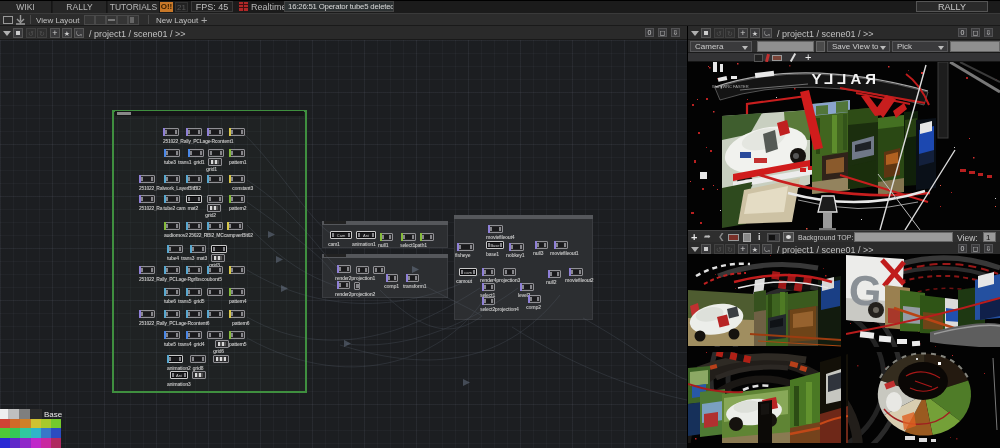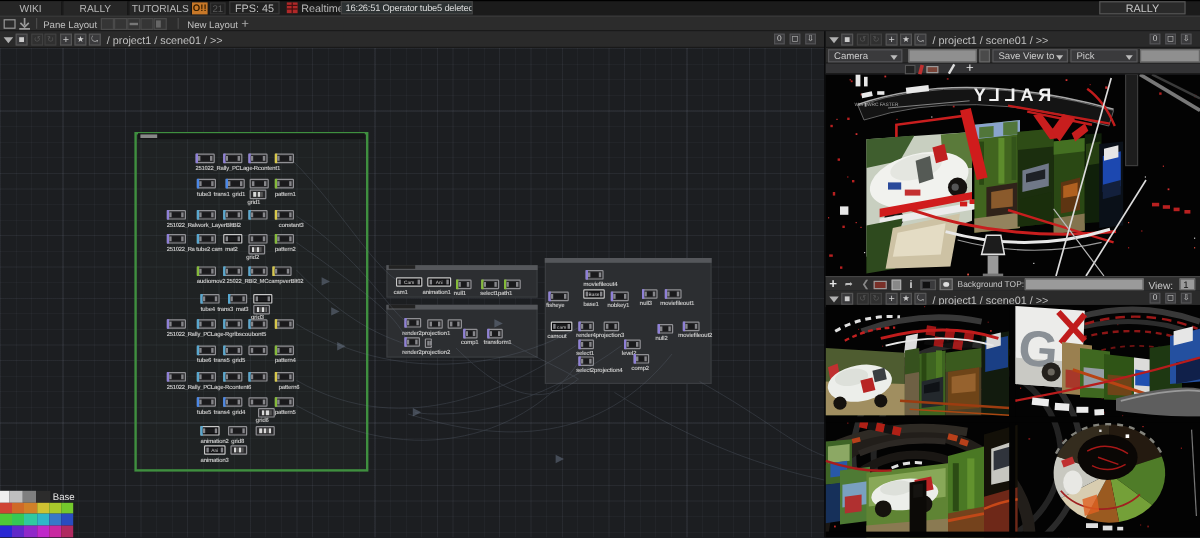--- a/index.html
+++ b/index.html
@@ -27,21 +27,21 @@
     </div>
 <div class="tx" style="left:251px;top:2px;color:#b8b8b8;">Realtime</div>
 <div class="abs" style="left:284px;top:1px;width:110px;height:11px;background:#2d3233;border:1px solid #444;color:#d8d8d8;font-size:7.8px;line-height:10px;padding-left:3px;white-space:nowrap;letter-spacing:-0.2px;overflow:hidden;">16:26:51 Operator tube5 deleted.</div>
 <div class="abs" style="left:916px;top:1px;width:72px;height:11px;background:#2a2a2a;border:1px solid #555;color:#c8c8c8;font-size:9px;line-height:10px;text-align:center;">RALLY</div>
 <div class="bar" style="top:13px;height:13px;background:#2c2c2c;border-top:1px solid #3a3a3a;border-bottom:1px solid #1a1a1a;"></div>
 <div class="abs" style="left:3px;top:16px;width:10px;height:8px;border:1px solid #999;"></div>
 <svg class="abs" style="left:15px;top:15px;" width="11" height="10" viewBox="0 0 11 10">
       <path d="M5.5,0 V6 M2,4 L5.5,7.5 L9,4 M1,9 H10" stroke="#9a9a9a" stroke-width="1.4" fill="none"></path>
     </svg>
 <div class="abs" style="left:30px;top:15px;width:1px;height:9px;background:#4a4a4a;"></div>
-<div class="tx" style="left:36px;top:16px;font-size:8px;">Pane Layout</div>
+<div class="tx" style="left:36px;top:16px;font-size:8px;">View Layout</div>
 <div class="abs" style="left:84px;top:15px;width:11px;height:10px;background:#353535;border:1px solid #4a4a4a;"></div>
 <div class="abs" style="left:95px;top:15px;width:11px;height:10px;background:#353535;border:1px solid #4a4a4a;"></div>
 <div class="abs" style="left:106px;top:15px;width:11px;height:10px;background:#353535;border:1px solid #4a4a4a;"></div>
 <div class="abs" style="left:117px;top:15px;width:11px;height:10px;background:#353535;border:1px solid #4a4a4a;"></div>
 <div class="abs" style="left:128px;top:15px;width:11px;height:10px;background:#353535;border:1px solid #4a4a4a;"></div>
 <div class="abs" style="left:108px;top:19px;width:7px;height:2px;background:#777;"></div>
 <div class="abs" style="left:130px;top:17px;width:4px;height:6px;background:#666;"></div>
 <div class="abs" style="left:148px;top:15px;width:1px;height:9px;background:#4a4a4a;"></div>
 <div class="tx" style="left:156px;top:16px;font-size:8px;">New Layout</div>
 <div class="tx" style="left:201px;top:14px;font-size:11px;color:#aaa;">+</div>

